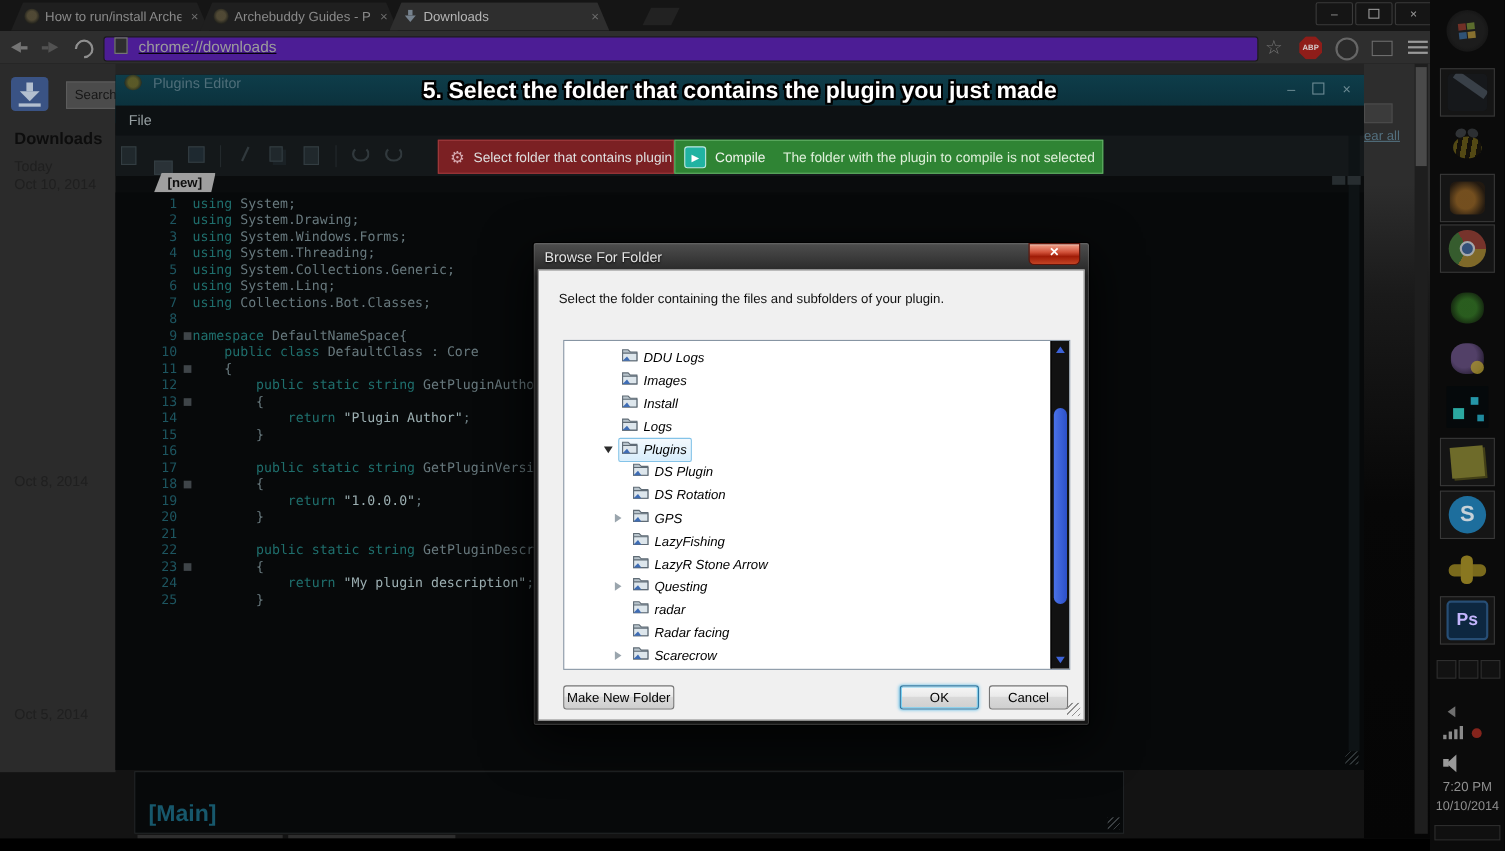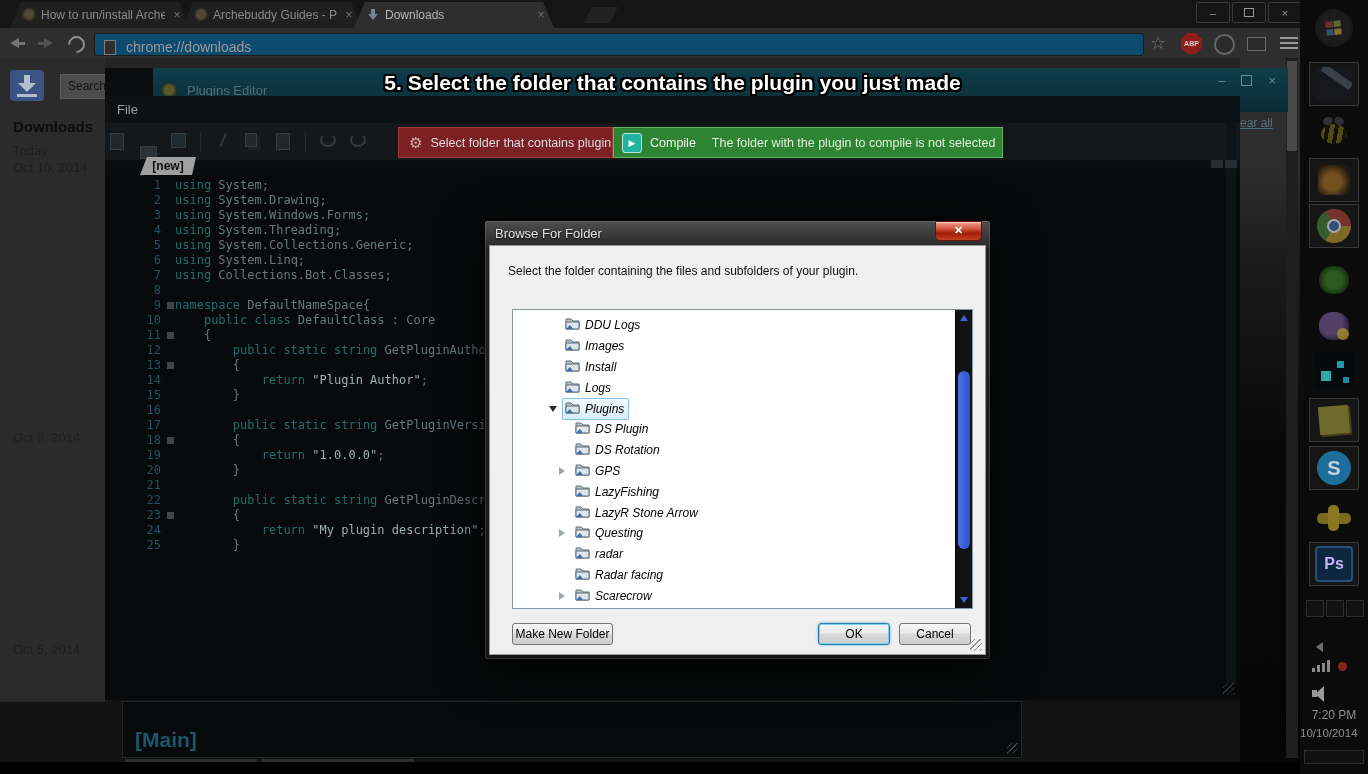--- a/index.html
+++ b/index.html
@@ -28,22 +28,22 @@
   .wc{width:32px;height:19px;border:1px solid #3a3a3a;background:#151515;color:#9a9a9a;
       font-size:11px;display:flex;align-items:center;justify-content:center;border-radius:2px;}
   .wc .maxbox{width:8px;height:7px;border:1px solid #9a9a9a;}
 
   #toolbar{position:absolute;left:0;top:28px;width:1300px;height:30px;background:#2e2e2e;z-index:2;}
   .navarrow{position:absolute;top:38px;display:flex;align-items:center;z-index:3;}
   .arrow-l{width:0;height:0;border-top:5px solid transparent;border-bottom:5px solid transparent;}
   .stem{width:6px;height:3px;}
   #reload-btn{position:absolute;left:68px;top:36px;width:13px;height:13px;border:2.5px solid #8f8f8f;
      border-radius:50%;border-left-color:transparent;transform:rotate(-45deg);z-index:3;}
-  #url-bar{position:absolute;left:94px;top:33px;width:1048px;height:21px;background:#0c4a6e;
-     border:1px solid #1b1b1b;border-radius:3px;display:flex;align-items:flex-end;z-index:3;}
+  #url-bar{position:absolute;left:94px;top:33px;width:1048px;height:21px;background:#4c1d95;
+     border:1px solid #1b1b1b;border-radius:3px;display:flex;align-items:flex-start;z-index:3;text-decoration:underline;}
   #doc-icon{width:10px;height:13px;border:1px solid #7d7d7d;margin:0 10px 0 9px;background:#2e2e2e;}
   #url-text{font-size:14px;color:#9c9c9c;}
   #star-icon{position:absolute;left:1150px;top:32px;font-size:18px;color:#757575;z-index:3;}
   #abp-icon{position:absolute;left:1181px;top:33px;width:21px;height:21px;background:#8f1d19;
      clip-path:polygon(30% 0,70% 0,100% 30%,100% 70%,70% 100%,30% 100%,0 70%,0 30%);
      color:#d8d0d0;font-size:7px;font-weight:bold;display:flex;align-items:center;justify-content:center;z-index:3;}
   #hand-icon{position:absolute;left:1214px;top:34px;width:17px;height:17px;border:2px solid #666;
      border-radius:50%;z-index:3;background:#2a2a2a;}
   #card-icon{position:absolute;left:1247px;top:37px;width:17px;height:12px;border:1px solid #6d6d6d;
      background:#2a2a2a;z-index:3;}
@@ -71,21 +71,21 @@
   #dl-heading{position:absolute;left:13px;top:118px;font-size:15px;font-weight:bold;color:#0d0d0d;z-index:3;}
   .dl-date{position:absolute;left:13px;font-size:13px;color:#1f1f1f;z-index:3;}
   #clear-all{position:absolute;left:1240px;top:116px;font-size:12px;color:#53707f;
      text-decoration:underline;z-index:3;}
   #search-corner{position:absolute;left:1240px;top:94px;width:24px;height:16px;border:1px solid #4c4c4c;
      background:#3b3b3b;z-index:3;}
 
   
   #editor{position:absolute;left:105px;top:68px;width:1135px;height:632px;background:#0a0c0d;z-index:10;}
   #ed-title{position:absolute;left:0;top:0;width:100%;height:44px;
-     background:linear-gradient(var(--editor-titlebar,#0e3d4a),#0a2b35);display:flex;align-items:center;margin-left:48px;}
+     background:linear-gradient(var(--editor-titlebar,#0e3d4a),#0a2b35);display:flex;}
   #ed-bee{width:16px;height:14px;margin-left:8px;border-radius:50%;
      background:radial-gradient(circle at 50% 50%,#6d6120 0 40%,#2a2a1a 75%);opacity:.8;}
   #ed-title-text{margin-left:10px;font-size:13px;color:#4f6e79;}
   #ed-controls{position:absolute;right:12px;top:5px;display:flex;gap:16px;color:#6d8b94;font-size:13px;
      align-items:center;}
   #ed-controls .maxbox{width:9px;height:9px;border:1px solid #6d8b94;}
   #ed-menubar{position:absolute;left:0;top:28px;width:100%;height:27px;background:#0d1113;}
   #ed-file{margin-left:12px;line-height:27px;font-size:13px;color:#97a0a3;display:inline-block;}
   #ed-toolbar{position:absolute;left:0;top:55px;width:100%;height:37px;background:#14181a;}
   .ticon{display:inline-block;width:16px;height:16px;margin:10px 5px 0 5px;position:relative;}
@@ -229,21 +229,21 @@
   #tray-arrow{position:absolute;left:16px;top:642px;border-top:5px solid transparent;
      border-bottom:5px solid transparent;border-right:7px solid #6f6f6f;}
   #net-bars{position:absolute;left:12px;top:660px;display:flex;align-items:flex-end;gap:2px;height:12px;}
   #net-bars div{width:3px;background:#8a8a8a;}
   #net-err{position:absolute;left:38px;top:662px;width:9px;height:9px;border-radius:50%;background:#a32b20;opacity:.8;}
   #vol-icon{position:absolute;left:12px;top:686px;}
   #vol-icon .sp-box{position:absolute;left:0;top:4px;width:5px;height:7px;background:#9a9a9a;}
   #vol-icon .sp-cone{position:absolute;left:3px;top:0;border-top:8px solid transparent;
      border-bottom:8px solid transparent;border-right:9px solid #9a9a9a;}
   #tray-time{position:absolute;left:0;top:708px;width:68px;text-align:center;font-size:12px;color:#8f8f8f;}
-  #tray-date{position:absolute;left:0;top:727px;width:68px;text-align:left;font-size:11.5px;color:#8f8f8f;}
+  #tray-date{position:absolute;left:0;top:727px;width:68px;text-align:center;font-size:11.5px;color:#8f8f8f;}
   #show-desk{position:absolute;left:4px;top:750px;width:58px;height:12px;border:1px solid #2c2c2c;background:#101010;}
 </style>
 </head>
 <body>
 
 <div id="stage">
 
   <div id="bg-red"></div>
   <div id="tab-strip">
       <div class="tab">

